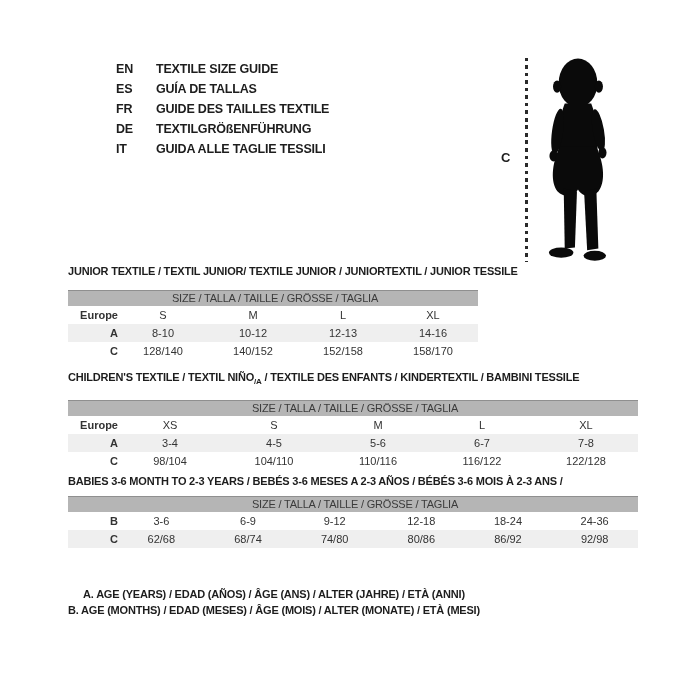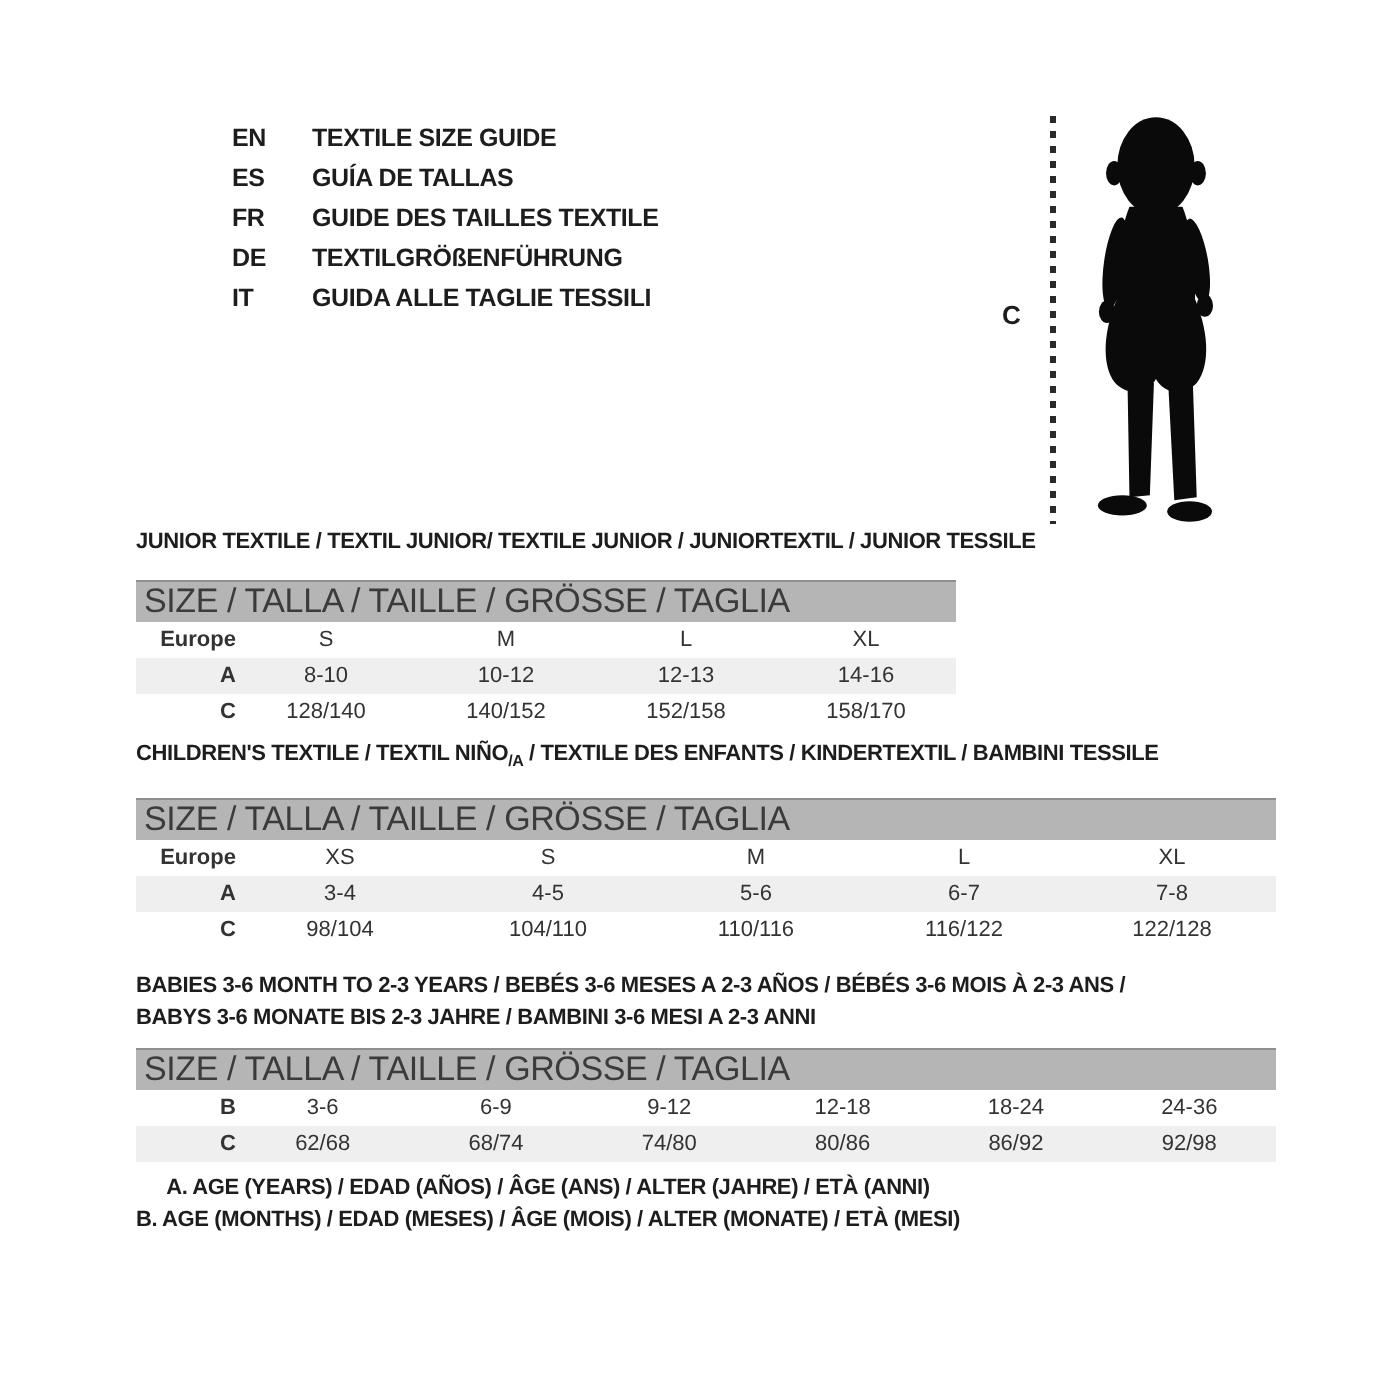--- a/index.html
+++ b/index.html
@@ -21,30 +21,30 @@
     background:repeating-linear-gradient(to bottom, #2a2a2a 0 3.5px, transparent 3.5px 7.5px); }
   .height-label { position:absolute; left:501px; top:150px;
     font-weight:bold; font-size:13px; color:#1d1d1d; }
   .silhouette { position:absolute; left:533px; top:55px; width:92px; height:214px; }
 
   
   .size-section { position:absolute; left:68px; width:575px; }
   .sec-1 { top:265px; } .sec-2 { top:371px; } .sec-3 { top:473px; }
   .sec-title { font-weight:bold; font-size:11px; letter-spacing:-0.2px;
     color:#1d1d1d; white-space:nowrap; margin-bottom:12px; line-height:13px; }
-  .sec-3 .sec-title { margin-bottom:7px; line-height:16px;margin-top:12px; }
+  .sec-3 .sec-title { margin-bottom:7px; line-height:16px; }
   .sub { font-size:8px; vertical-align:sub; }
 
   table.size-table { border-collapse:collapse; table-layout:fixed; }
   .w-junior { width:410px; }
   .w-wide   { width:570px; }
   col.c-label { width:50px; }
   td.size-bar { background:#b5b5b5; border-top:1px solid #8f8f8f;
-    height:15px; font-size:17px; letter-spacing:-0.2px; color:#3b3b3b;
-    padding:0 0 0 4px; vertical-align:middle; }
+    height:15px; font-size:11px; letter-spacing:-0.2px; color:#3b3b3b;
+    padding:0 0 0 4px; vertical-align:middle;text-align:center; }
   tbody td { height:18px; font-size:11px; color:#333; vertical-align:middle; padding:0; }
   td.row-label { text-align:right; padding-left:2px;font-weight:bold; }
   td.val { text-align:center; }
   tr.shaded td { background:#efefef; }
 
   
   .legend { position:absolute; left:68px; top:587px;
     font-weight:bold; font-size:11px; letter-spacing:-0.2px;
     line-height:15.5px; color:#1d1d1d; white-space:nowrap;text-align:center; }
 </style>
@@ -178,21 +178,20 @@
           <td class="val">116/122</td>
           <td class="val">122/128</td>
         </tr>
       </tbody>
     </table>
   </div>
 
   <div class="size-section sec-3">
     <div class="sec-title">
       <div>BABIES 3-6 MONTH TO 2-3 YEARS / BEBÉS 3-6 MESES A 2-3 AÑOS / BÉBÉS 3-6 MOIS À 2-3 ANS /</div>
-      <div>BABYS 3-6 MONATE BIS 2-3 JAHRE / BAMBINI 3-6 MESI A 2-3 ANNI</div>
     </div>
     <table class="size-table w-wide">
       <colgroup>
           <col class="c-label">
           <col>
           <col>
           <col>
           <col>
           <col>
           <col>

